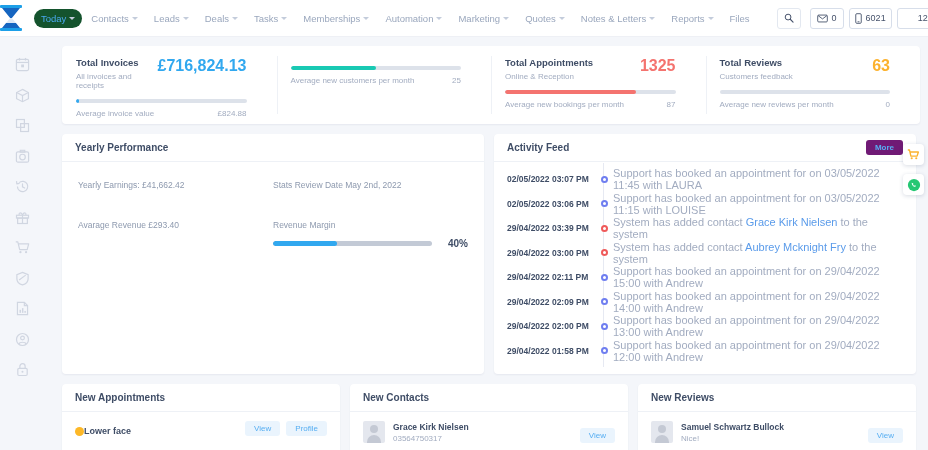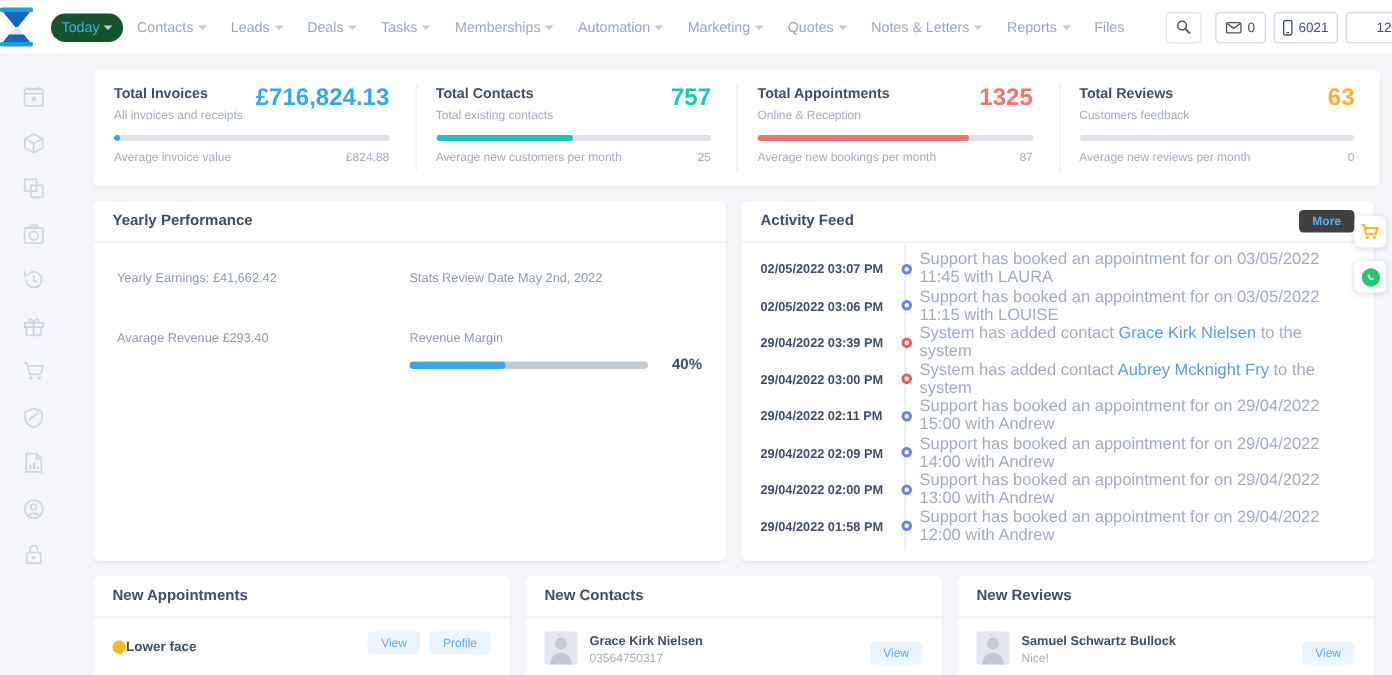--- a/index.html
+++ b/index.html
@@ -53,36 +53,36 @@
   .rail {
     position: absolute; top: 37px; left: 0; width: 44px; height: 413px;
     background: #f4f6fa; display: flex; flex-direction: column; align-items: center;
     padding-top: 20px; gap: 15.5px;
   }
   .rail-ico { width: 15px; height: 15px; opacity: .55; cursor: pointer; }
   
   .content { position: absolute; top: 37px; left: 44px; width: 884px; height: 413px; padding: 9px 12px 0 18px; }
   .card { background: #fff; border-radius: 4px; box-shadow: 0 1px 2px rgba(40,60,100,.07); }
   .kpis { display: flex; width: 858px; height: 78px; }
-  .kpi { flex: 1; padding: 11px 17px 0 14px; position: relative; }
+  .kpi { flex: 1; padding: 11px 30px 0 14px; position: relative; }
   .kpi + .kpi::before { content:""; position:absolute; left:0; top:10px; bottom:10px; width:1px; background:#eef1f6; }
   .kpi-top { display: flex; justify-content: space-between; align-items: flex-start; }
   .kpi-title { font-size: 9.5px; color: #3f4d66; font-weight: bold; }
   .kpi-sub { font-size: 8px; color: #a2acc0; margin-top: 4px; }
   .kpi-val { font-size: 16px; font-weight: bold; line-height: 17px; }
   .pbar { height: 4px; border-radius: 2px; background: #dde2ea; margin-top: 9px; overflow: hidden; }
   .pbar i { display: block; height: 100%; border-radius: 2px; }
   .kpi-foot { display: flex; justify-content: space-between; font-size: 8px; color: #a2acc0; margin-top: 6px; }
   .mid { display: flex; gap: 10px; margin-top: 10px; }
   .panel-head {
     height: 28px; display: flex; align-items: center; justify-content: space-between;
     padding: 0 13px; border-bottom: 1px solid #eef1f6;
   }
   .panel-title { font-size: 10px; color: #3f4d66; font-weight: bold; }
-  .more-btn { background:#404040; color:#57aef2; font-size:8px; font-weight:bold; padding:3px 9px; border-radius:3px; cursor:pointer; }
+  .more-btn { background:#701a75; color:#57aef2; font-size:8px; font-weight:bold; padding:3px 9px; border-radius:3px; cursor:pointer; }
   .yperf { width: 424px; height: 240px; }
   .yp-body { display: flex; padding: 18px 16px 0 16px; }
   .yp-col { flex: 1; }
   .yp-line { font-size: 8.5px; color: #8d99ae; }
   .yp-line.gap { margin-top: 30px; }
   .margin-row { display: flex; align-items: center; gap: 16px; margin-top: 8px; }
   .margin-bar { flex: 1; height: 5px; border-radius: 3px; background: #c3cad6; overflow: hidden; }
   .margin-bar i { display: block; height: 100%; background: #31a8ef; border-radius: 3px; }
   .margin-pct { font-size: 10px; font-weight: bold; color: #3f4d66; }
   .feed { width: 424px; height: 240px; }
@@ -283,27 +283,20 @@
         </div>
         <div class="pbar">
           <i style="width: 2%; background: rgb(49, 168, 239);"></i>
         </div>
         <div class="kpi-foot">
           <span>Average invoice value</span>
           <span>£824.88</span>
         </div>
       </div>
       <div class="kpi">
-        <div class="kpi-top">
-          <div>
-            <div class="kpi-title">Total Contacts</div>
-            <div class="kpi-sub">Total existing contacts</div>
-          </div>
-          <div class="kpi-val" style="color: rgb(25, 201, 179);">757</div>
-        </div>
         <div class="pbar">
           <i style="width: 50%; background: rgb(25, 201, 179);"></i>
         </div>
         <div class="kpi-foot">
           <span>Average new customers per month</span>
           <span>25</span>
         </div>
       </div>
       <div class="kpi">
         <div class="kpi-top">

